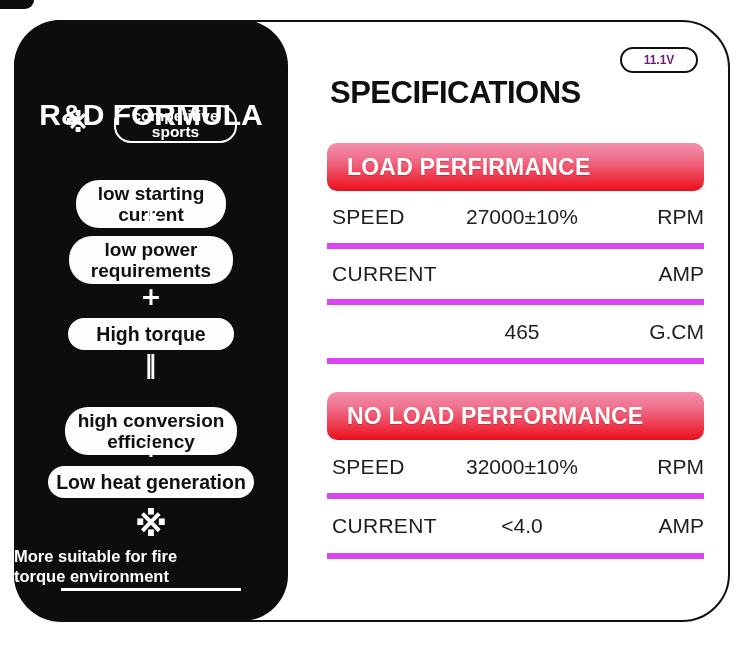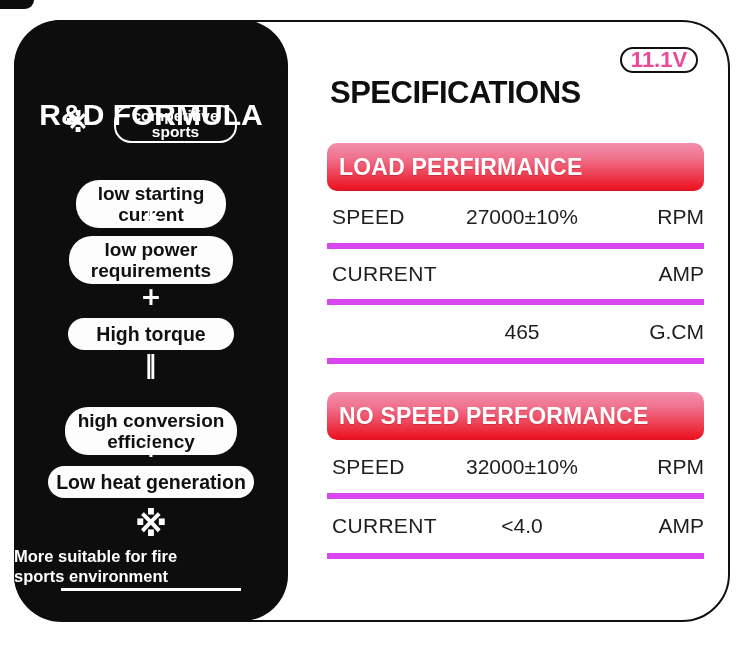--- a/index.html
+++ b/index.html
@@ -66,32 +66,32 @@
     width:180px;height:2.5px;background:#ffffff;
   }
   
   .spec-title{
     position:absolute;left:330px;top:52px;color:#0f0f0f;
     font-size:31px;font-weight:700;letter-spacing:-0.5px;line-height:40px;z-index:2;
   }
   .voltage-badge{
     position:absolute;left:620px;top:47px;width:78px;height:26px;box-sizing:border-box;
     border:2.5px solid #101010;border-radius:14px;display:flex;align-items:center;
-    justify-content:center;font-size:22px;font-weight:700;color:#ec4899;z-index:2;
+    justify-content:center;font-size:12px;font-weight:700;color:#701a75;z-index:2;
     background:#ffffff;
   }
   .banner{
     position:absolute;left:327px;width:377px;height:48px;border-radius:10px;
     background:linear-gradient(180deg,#f28fac 0%,#f0738f 30%,#ee4156 65%,#ed1826 93%,#de1220 100%);
     z-index:2;overflow:hidden;
   }
   .banner-load{top:143px;}
   .banner-noload{top:392px;}
   .banner-text{
-    display:block;padding-left:12px;line-height:48px;color:#ffffff;
+    display:block;padding-left:20px;line-height:48px;color:#ffffff;
     font-size:23px;font-weight:700;letter-spacing:0.2px;
     text-shadow:0 1px 1px rgba(140,0,20,0.35);
   }
   .spec-table{position:absolute;left:327px;width:377px;z-index:2;}
   .table-load{top:191px;}
   .table-noload{top:440px;}
   .spec-row{position:relative;border-bottom:6px solid #d946ef;}
   .rh52{height:52px;} .rh50{height:50px;} .rh53{height:53px;} .rh54{height:54px;}
   .spec-row span{
     position:absolute;top:50%;transform:translateY(-50%);
@@ -126,21 +126,21 @@
     <div class="lp-pill pill-one pill-3">High torque</div>
     <div class="lp-op op-eq">‖</div>
     <div class="lp-pill pill-two pill-4">high conversion efficiency</div>
     <div class="lp-op op-3">+</div>
     <div class="lp-pill pill-one pill-5">Low heat generation</div>
 
     <span class="lp-mark lp-mark-bottom">※</span>
 
     <div class="lp-footnote">
       <div>More suitable for fire</div>
-      <div>sports environment</div>
+      <div>torque environment</div>
     </div>
     <div class="lp-underline"></div>
   </aside>
 
   <h1 class="spec-title">SPECIFICATIONS</h1>
   <div class="voltage-badge">11.1V</div>
 
   <div class="banner banner-load">
     <span class="banner-text">LOAD PERFIRMANCE</span>
   </div>
@@ -155,21 +155,21 @@
       <span class="cell-label">CURRENT</span>
       <span class="cell-unit">AMP</span>
     </div>
     <div class="spec-row rh53">
       <span class="cell-value">465</span>
       <span class="cell-unit">G.CM</span>
     </div>
   </div>
 
   <div class="banner banner-noload">
-    <span class="banner-text">NO SPEED PERFORMANCE</span>
+    <span class="banner-text">NO LOAD PERFORMANCE</span>
   </div>
 
   <div class="spec-table table-noload">
     <div class="spec-row rh53">
       <span class="cell-label">SPEED</span>
       <span class="cell-value">32000±10%</span>
       <span class="cell-unit">RPM</span>
     </div>
     <div class="spec-row rh54">
       <span class="cell-label">CURRENT</span>

